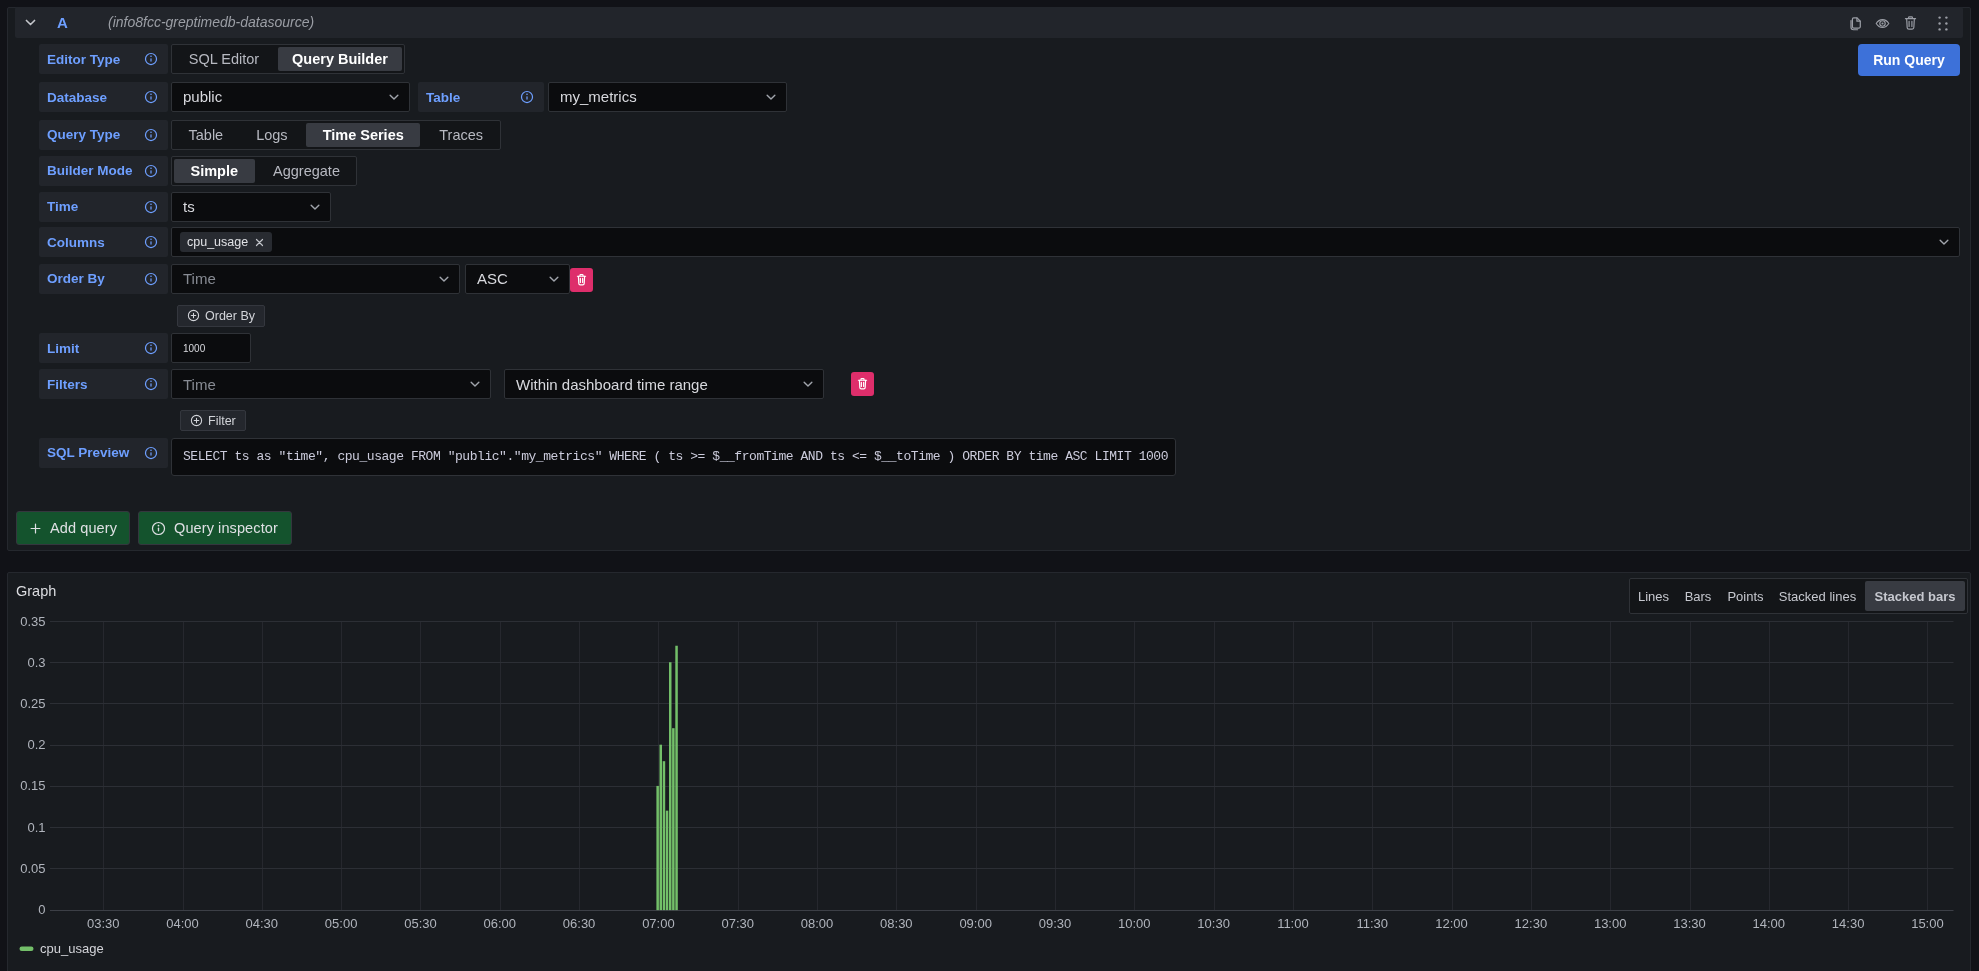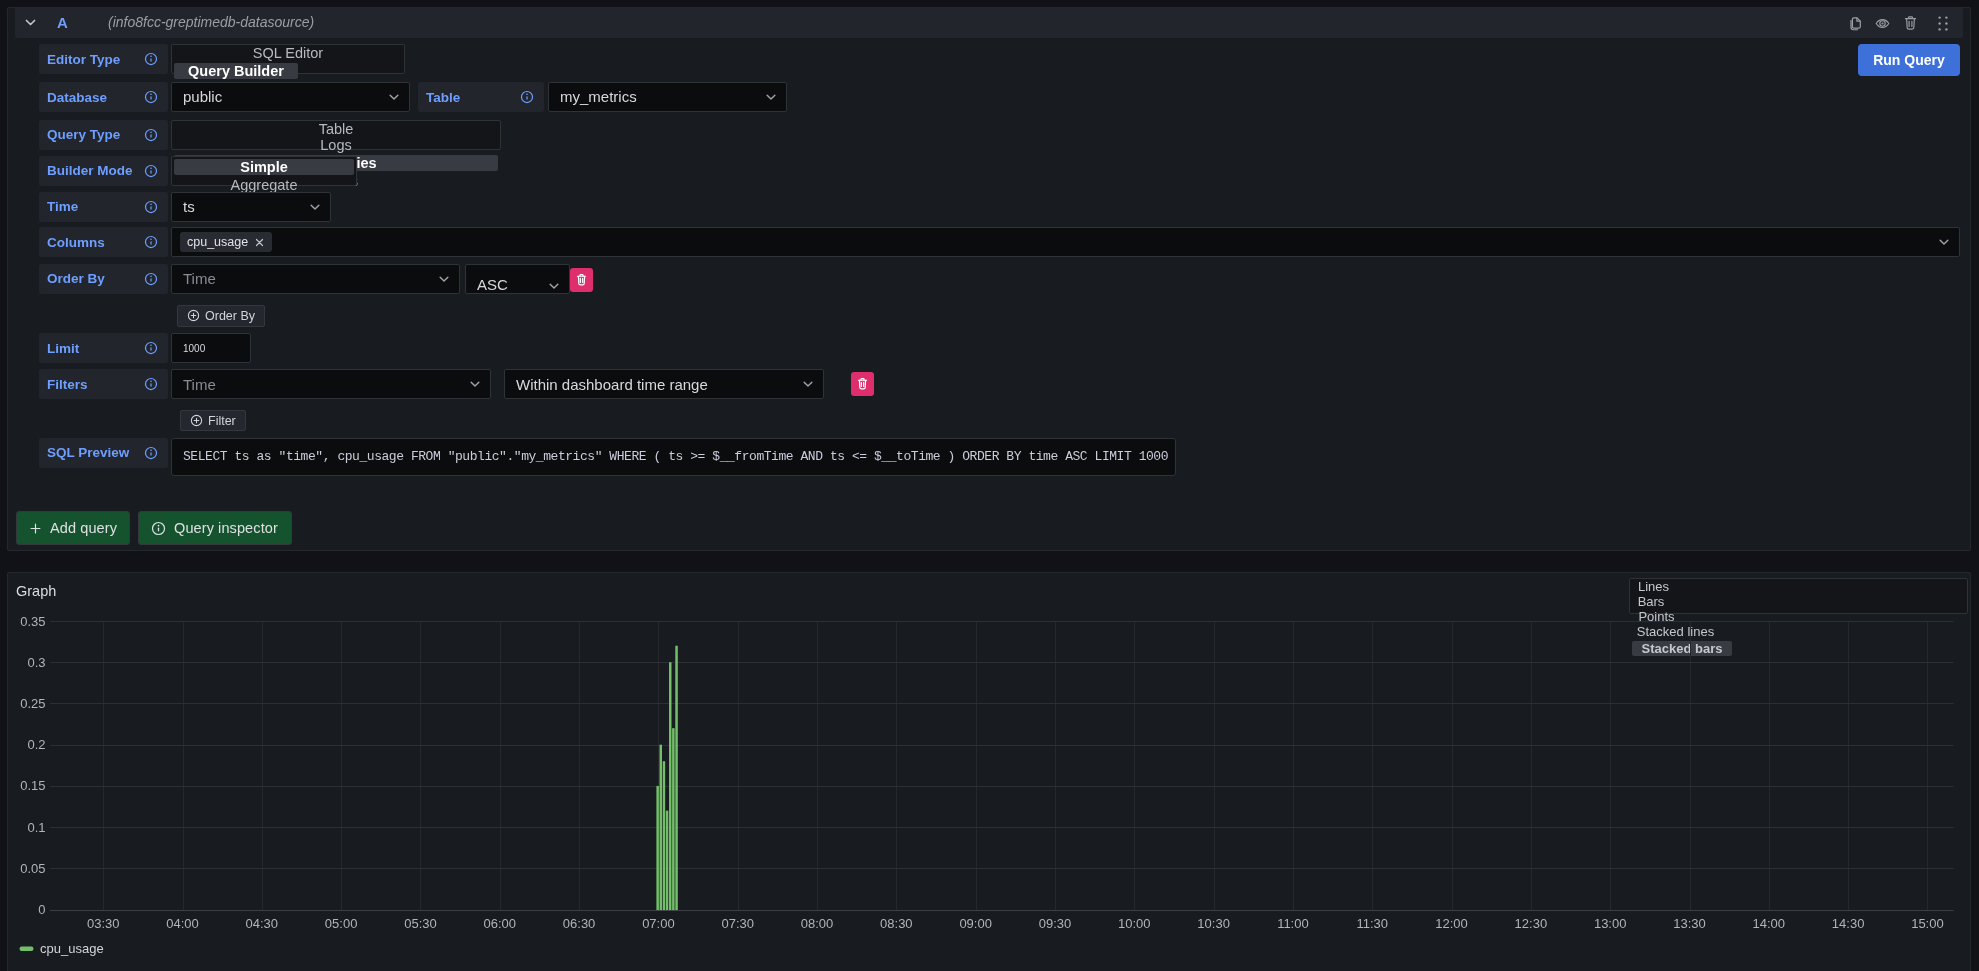--- a/index.html
+++ b/index.html
@@ -4,21 +4,21 @@
 <style>
 * { margin:0; padding:0; box-sizing:border-box; }
 html,body { width:1979px; height:971px; background:#111217; font-family:"Liberation Sans", sans-serif; overflow:hidden; }
 .abs { position:absolute; }
 .panel { position:absolute; background:#181b1f; border:1px solid #25282e; border-radius:2px; }
 .lbl { position:absolute; white-space:nowrap; background:#22252b; color:#6e9fff; font-size:13.5px; font-weight:700; height:30px; display:flex; align-items:center; justify-content:space-between; padding:0 10px 0 8px; border-radius:2px; }
 .lbl svg { flex:none; }
 .sel { position:absolute; white-space:nowrap; background:#0b0c0e; border:1px solid #2f3237; border-radius:2px; height:30px; display:flex; align-items:center; justify-content:space-between; padding:0 8px 0 11px; color:#d8d9de; font-size:15px; }
 .sel .ph { color:#878b93; }
 .input { position:absolute; background:#0b0c0e; border:1px solid #2f3237; border-radius:2px; height:30px; display:flex; align-items:center; padding:0 11px; color:#d8d9de; font-size:10px; }
-.radio { position:absolute; border:1px solid #2f3237; border-radius:2px; background:#131518; height:30px; display:flex; align-items:stretch;flex-direction:column; }
+.radio { position:absolute; border:1px solid #2f3237; border-radius:2px; background:#131518; height:30px; display:flex; align-items:stretch; }
 .radio .opt { display:flex; align-items:center; justify-content:center; color:#b7b9c1; font-size:14.5px; padding:0 16.5px; white-space:nowrap; }
 .radio .on { background:#383b42; color:#ffffff; font-weight:700; border-radius:2px; margin:2px; }
 .radio.sm { height:36px; }
 .radio.sm .opt { font-size:13px; padding:0; color:#c6c8cf; }
 .radio.sm .on { font-weight:700; }
 .tbtn { position:absolute; background:#de2e6b; border-radius:3px; width:23px; height:24px; display:flex; align-items:center; justify-content:center; color:#fff; }
 .sbtn { position:absolute; background:#24272d; border:1px solid #34373e; border-radius:2px; display:flex; align-items:center; color:#d2d4d9; font-size:12.5px; font-weight:500; gap:5px; padding:0 9px; white-space:nowrap; }
 .bbtn { position:absolute; background:#14532d; border:1px solid #34373e; border-radius:3px; display:flex; align-items:center; color:#dfe0e4; font-size:14.5px; font-weight:500; gap:8px; padding:16px 12px; letter-spacing:0.1px; height:29px; white-space:nowrap; }
 .caret { color:#a1a5ac; }
 </style>
@@ -142,21 +142,21 @@
         <circle cx="8" cy="8" r="6.3" stroke="currentColor" stroke-width="1.4"></circle>
         <rect x="7.3" y="7" width="1.4" height="4.1" rx=".7" fill="currentColor"></rect>
         <circle cx="8" cy="4.9" r=".95" fill="currentColor"></circle>
       </svg></div>
     <div class="sel" style="left:171px;top:263.5px;width:289px;">
       <span class="ph">Time</span>
       <svg class="caret" width="14" height="14" viewBox="0 0 16 16">
         <path d="M3.6 6l4.4 4.4L12.4 6" stroke="currentColor" stroke-width="1.6" fill="none" stroke-linecap="round" stroke-linejoin="round"></path>
       </svg>
     </div>
-    <div class="sel" style="left:465px;top:263.5px;width:105px;align-items:flex-end;">
+    <div class="sel" style="left:465px;top:263.5px;width:105px;">
       <span>ASC</span>
       <svg class="caret" width="14" height="14" viewBox="0 0 16 16">
         <path d="M3.6 6l4.4 4.4L12.4 6" stroke="currentColor" stroke-width="1.6" fill="none" stroke-linecap="round" stroke-linejoin="round"></path>
       </svg>
     </div>
     <div class="tbtn" style="left:570px;top:267.5px;">
       <svg width="13" height="14" viewBox="0 0 16 17" fill="none" stroke="#fff" stroke-width="1.5" stroke-linecap="round" stroke-linejoin="round">
         <path d="M6.1 3.6v-.7c0-.5.4-.9.9-.9h2c.5 0 .9.4.9.9v.7"></path>
         <path d="M3 3.9h10"></path>
         <path d="M4.2 3.9l.5 8.9c.05.9.8 1.6 1.7 1.6h3.2c.9 0 1.65-.7 1.7-1.6l.5-8.9"></path>

